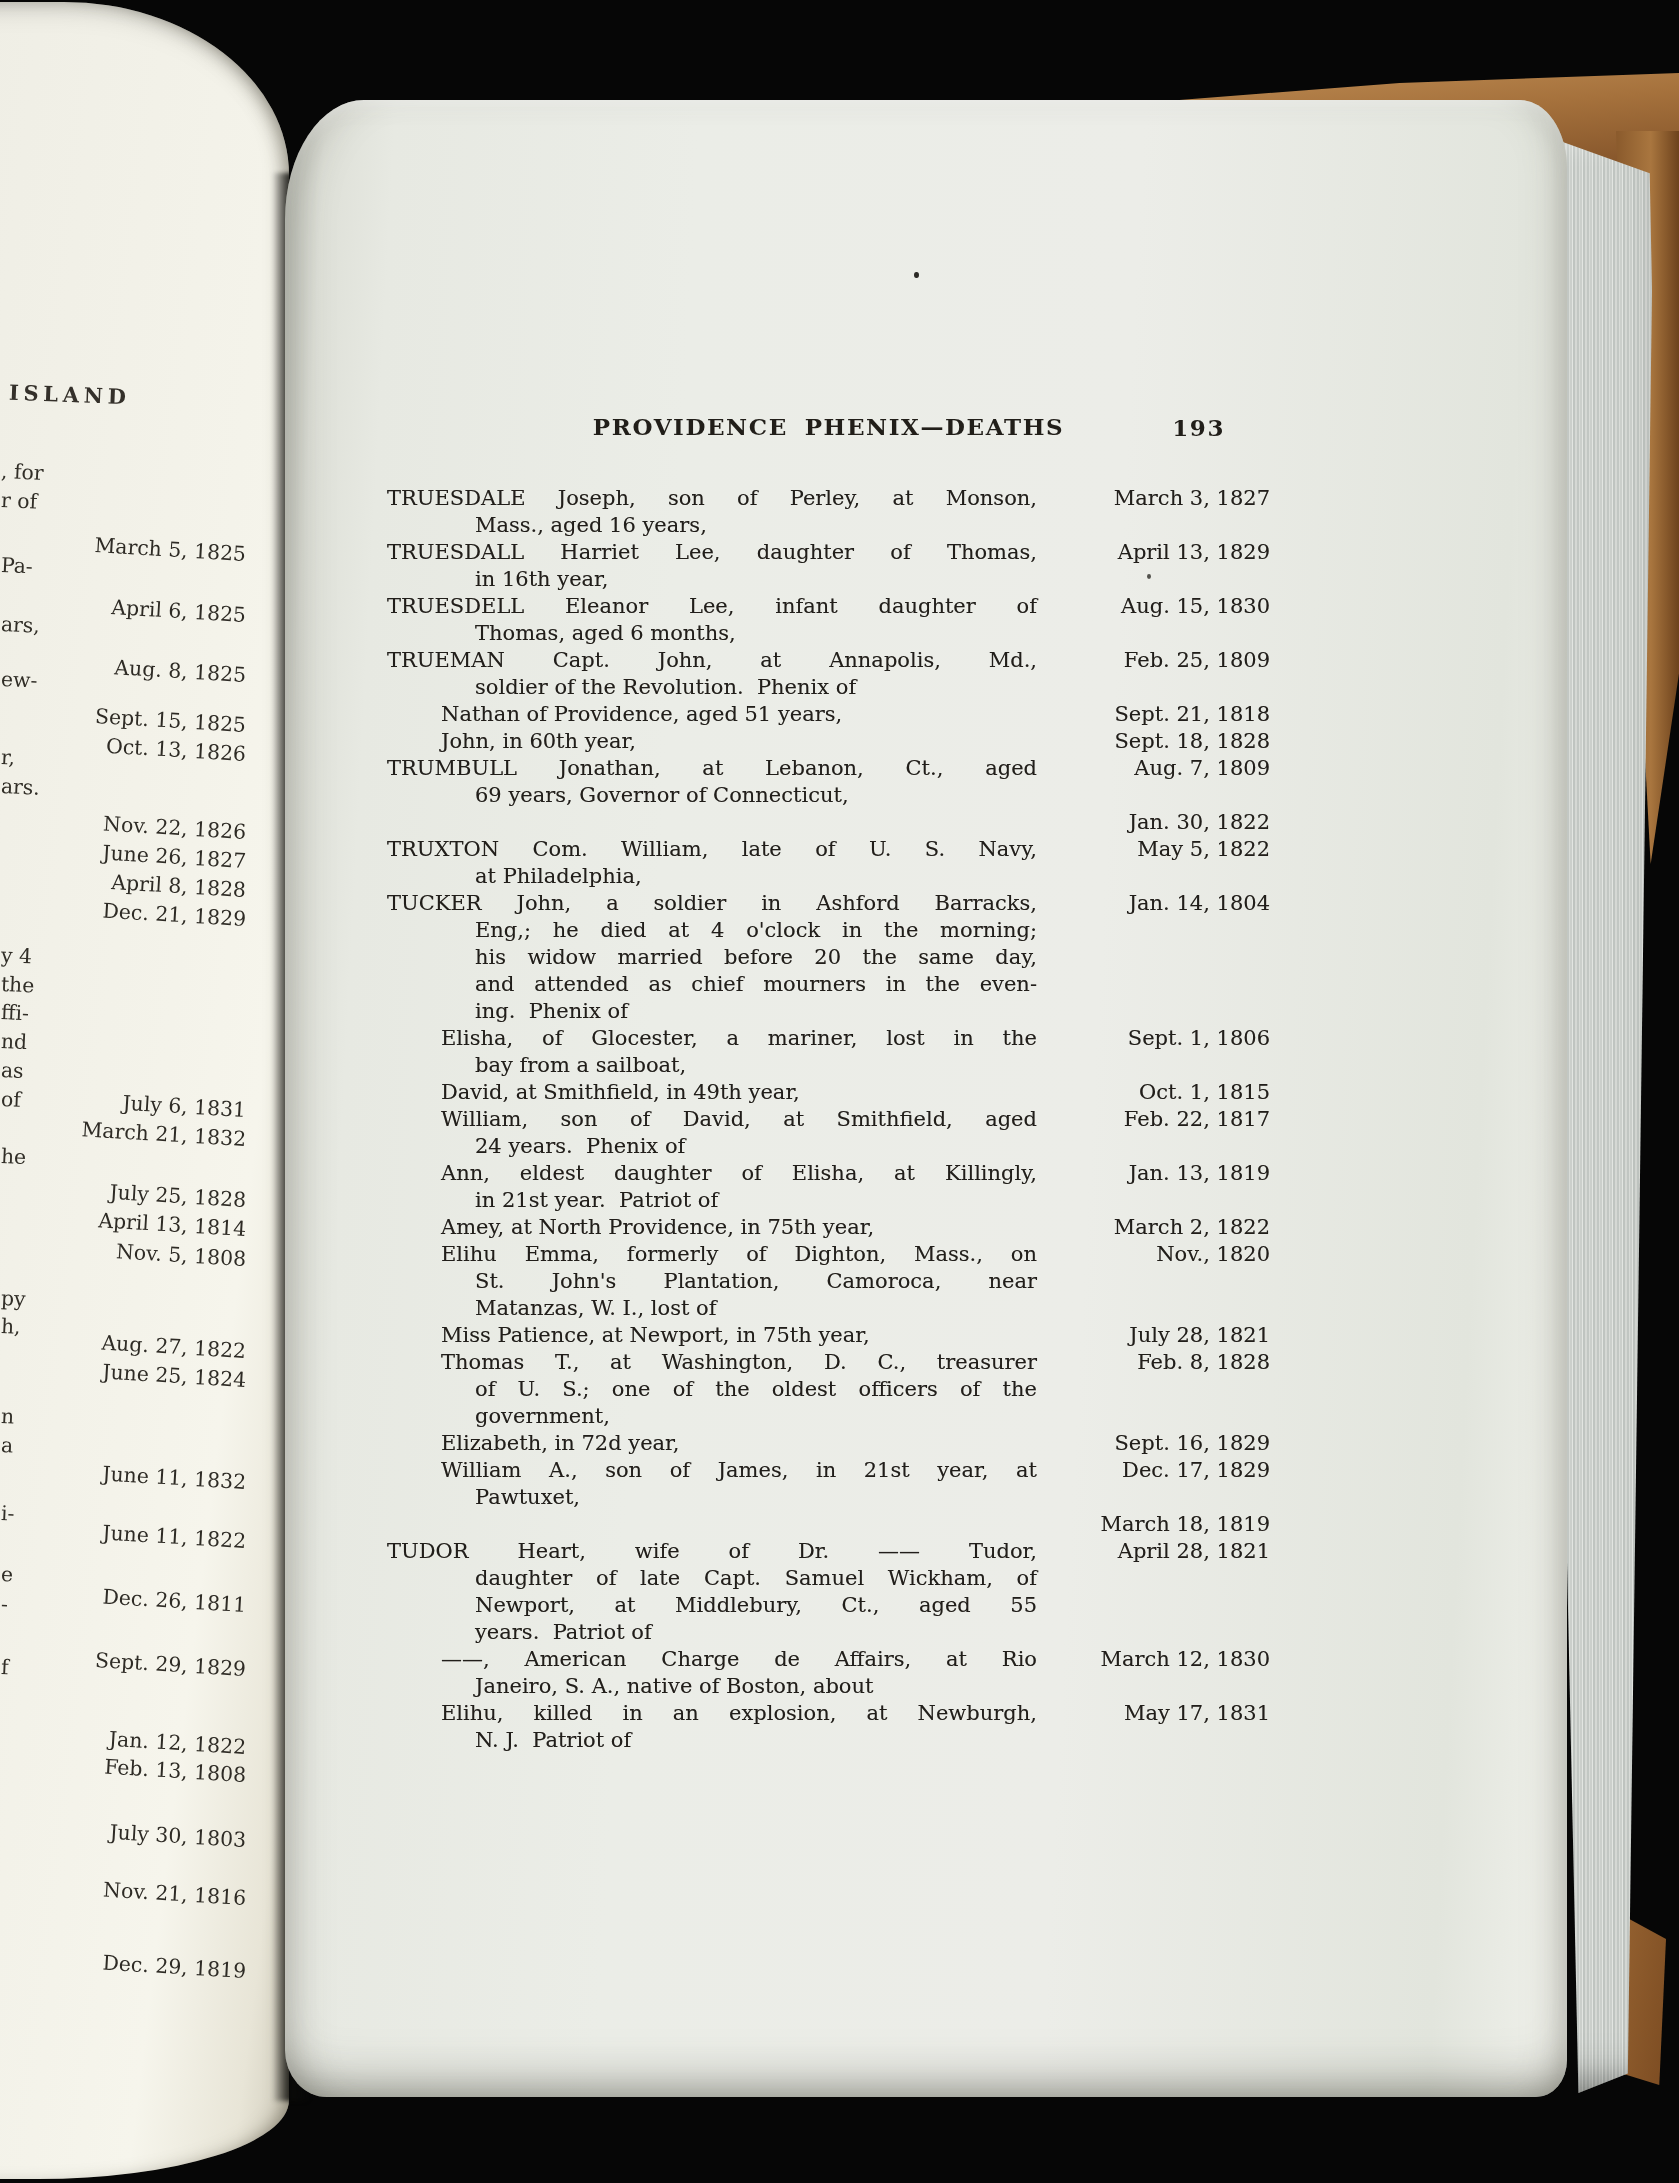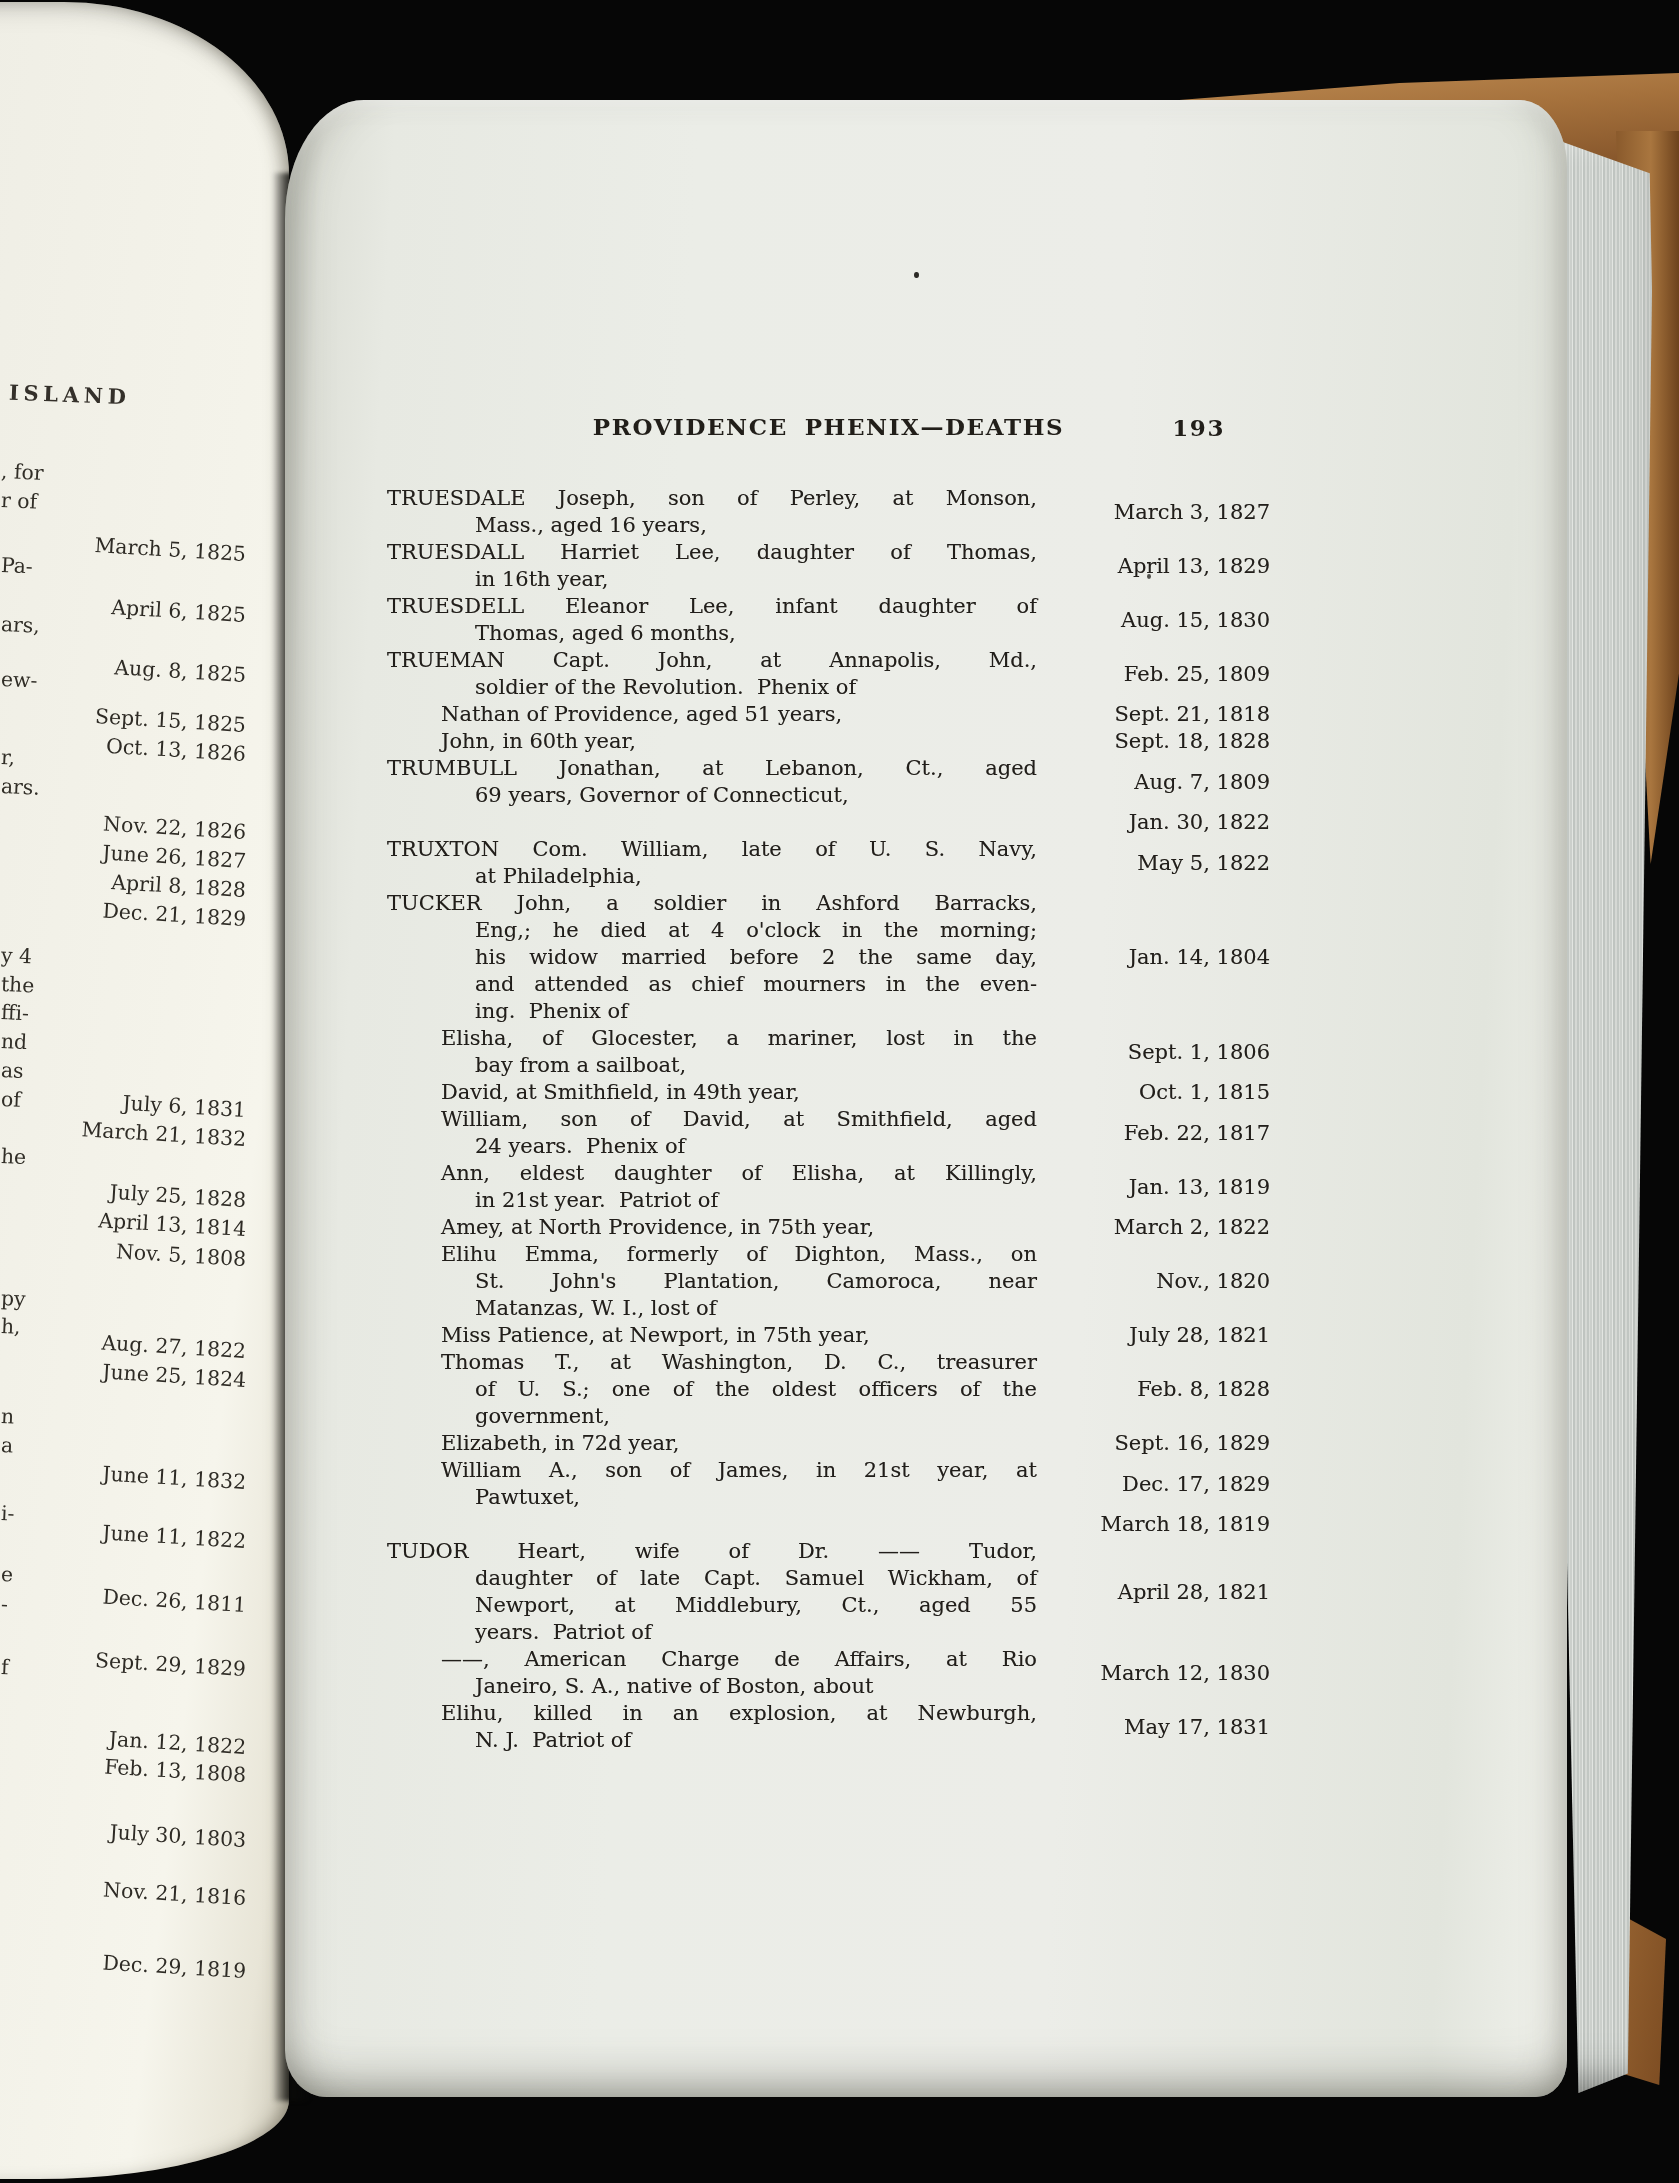--- a/index.html
+++ b/index.html
@@ -54,21 +54,21 @@
   .speck{position:absolute;background:#2c2a26;border-radius:50%;}
 
   .rp-content{position:absolute;left:102px;top:313px;width:883px;}
   .rp-header-row{position:relative;height:29px;font-weight:bold;font-size:23px;
     letter-spacing:1.6px;color:#211e19;}
   .rp-header{text-align:center;word-spacing:7.3px;}
   .rp-num{position:absolute;right:45px;top:1px;}
 
   .entries{margin-top:43px;font-size:21px;color:#211e1a;
     text-shadow:0 0 0.5px rgba(33,30,26,.35);}
-  .entry{display:flex;align-items:center;}
+  .entry{display:flex;align-items:flex-start;}
   .etext{width:650px;flex:none;}
   .edate{flex:1 0 auto;text-align:right;line-height:27px;white-space:pre;}
   .line{line-height:27px;min-height:27px;white-space:pre;}
   .line.j{white-space:normal;text-align:justify;text-align-last:justify;}
   .ind1{padding-left:54px;}
   .ind2{padding-left:88px;}
 </style>
 </head>
 <body>
 
@@ -201,21 +201,21 @@
             <div class="etext">
               <div class="line ind0 j">TRUXTON Com. William, late of U. S. Navy,</div>
               <div class="line ind2">at Philadelphia,</div>
             </div>
             <div class="edate">May 5, 1822</div>
           </div>
           <div class="entry">
             <div class="etext">
               <div class="line ind0 j">TUCKER John, a soldier in Ashford Barracks,</div>
               <div class="line ind2 j">Eng,; he died at 4 o'clock in the morning;</div>
-              <div class="line ind2 j">his widow married before 2 the same day,</div>
+              <div class="line ind2 j">his widow married before 20 the same day,</div>
               <div class="line ind2 j">and attended as chief mourners in the even-</div>
               <div class="line ind2">ing.  Phenix of</div>
             </div>
             <div class="edate">Jan. 14, 1804</div>
           </div>
           <div class="entry">
             <div class="etext">
               <div class="line ind1 j">Elisha, of Glocester, a mariner, lost in the</div>
               <div class="line ind2">bay from a sailboat,</div>
             </div>

